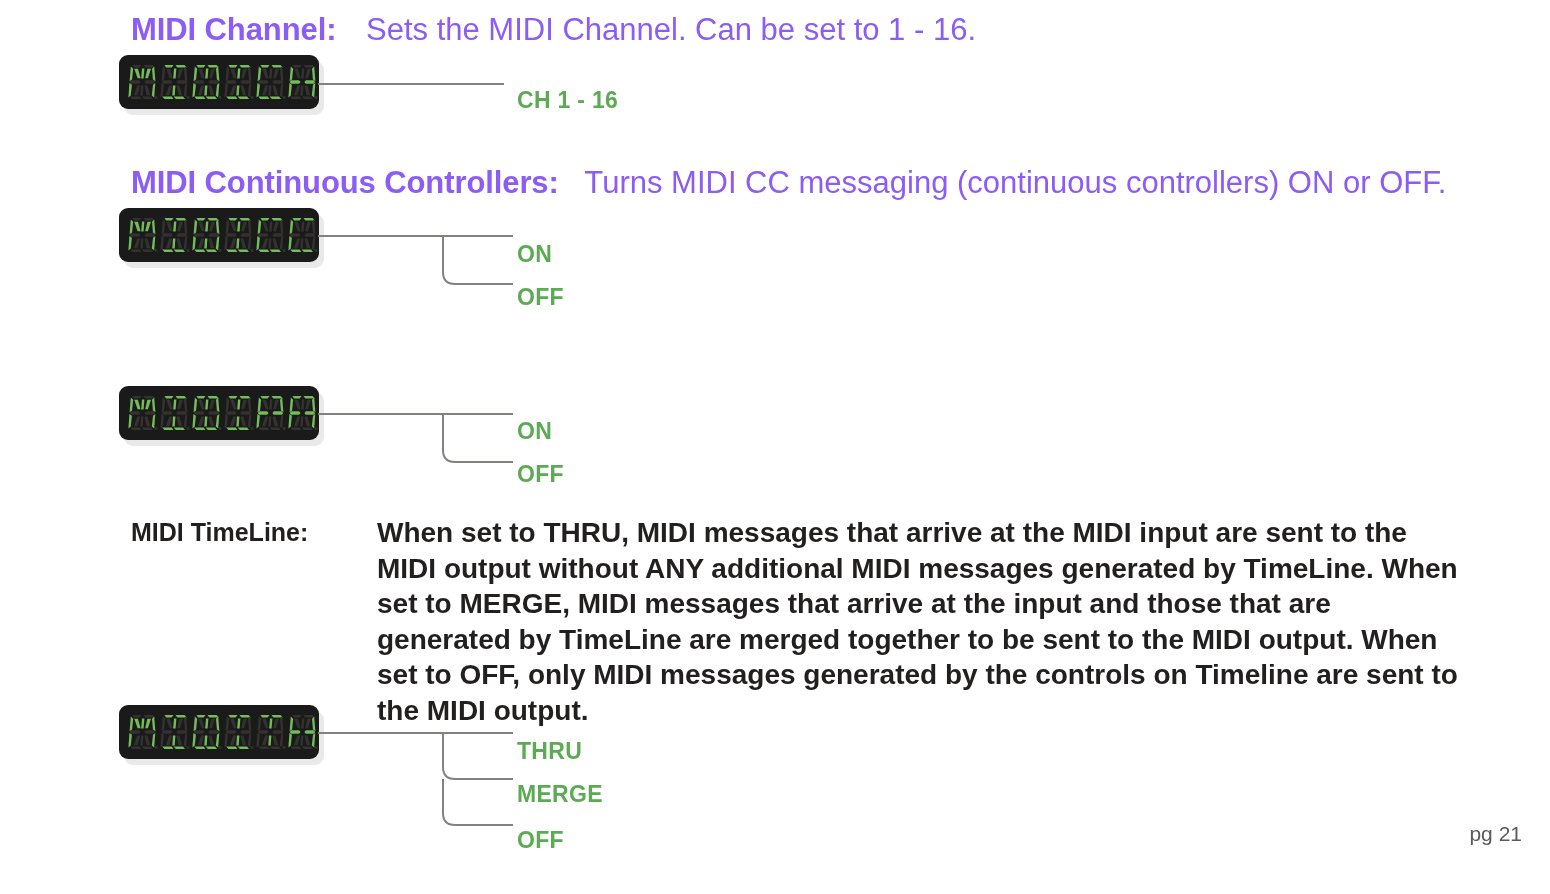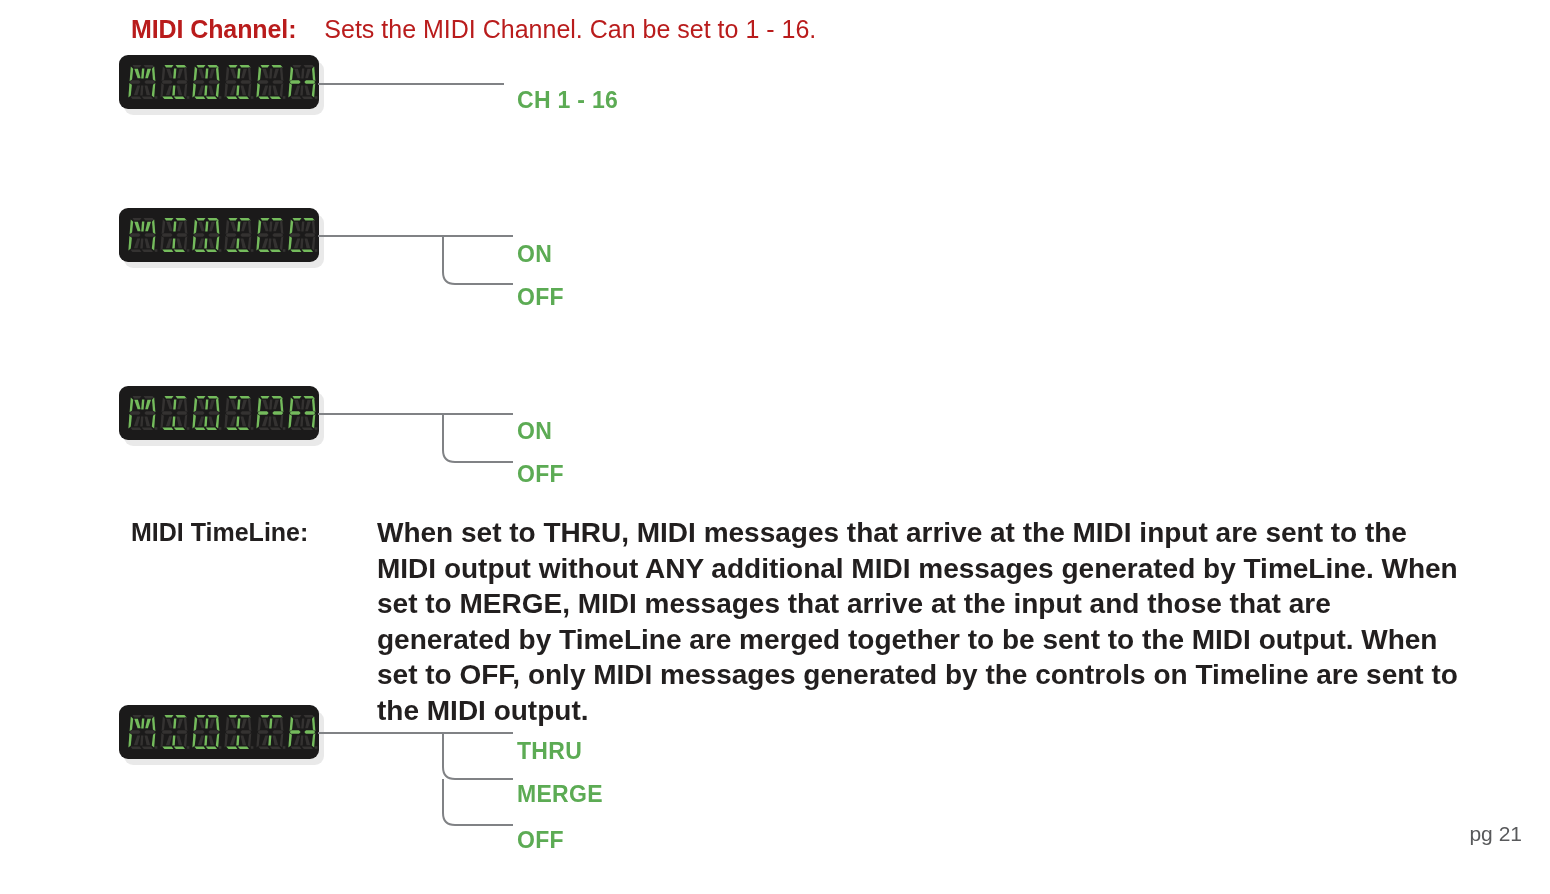--- a/index.html
+++ b/index.html
@@ -16,23 +16,23 @@
     height: 894px;
     background: #ffffff;
   }
 
   
   .section { position: absolute; }
 
   .headline {
     display: block;
     white-space: nowrap;
-    font-size: 25px;
+    font-size: 31px;
     line-height: 31px;
-    color: #b91c1c;
+    color: #8b5cf6;
   }
   .headline .term {
     font-weight: bold;
     letter-spacing: -0.1px;
   }
   .headline .desc {
     font-weight: normal;
   }
 
   .para-wrap { position: absolute; }
@@ -243,20 +243,26 @@
       </div>
     </div>
 
   <div class="conn" style="left:318px; top:70px;">
     <svg width="190" height="30" viewBox="0 0 190 30">
       <path d="M0 14 H186" stroke="#808285" stroke-width="2" fill="none"></path>
     </svg>
   </div>
   <div class="opt-label" style="left:517px; top:71px;">CH 1 - 16</div>
 
+  <div class="section" style="left:131px; top:167px;">
+    <div class="headline">
+      <span class="term">MIDI Continuous Controllers:</span>
+      <span class="desc" style="padding-left:17px;">Turns MIDI CC messaging (continuous controllers) ON or OFF.</span>
+    </div>
+  </div>
 
   <div class="led-panel" id="led1" style="left:119px; top:208px;">
       <div class="led-char">
         <svg viewBox="0 0 31 38">
           <path d="M4.5,2 L13.5,2 L11.7,4.6 L6,4.6 Z" class="seg-off"></path>
           <path d="M15.5,2 L24.5,2 L26.8,4.6 L17.3,4.6 Z" class="seg-off"></path>
           <path d="M2.8,3.4 L5.2,5.8 L4.1,16.4 L1.6,18.3 Z" class="seg-on"></path>
           <path d="M14.0,5.6 L16.4,5.6 L15.6,15.6 L13.2,15.6 Z" class="seg-on"></path>
           <path d="M26.2,3.4 L27.4,18.3 L24.9,16.4 L24.0,5.8 Z" class="seg-on"></path>
           <path d="M6.3,5.8 L9.9,5.8 L12.6,15.3 L9.6,15.3 Z" class="seg-on"></path>

